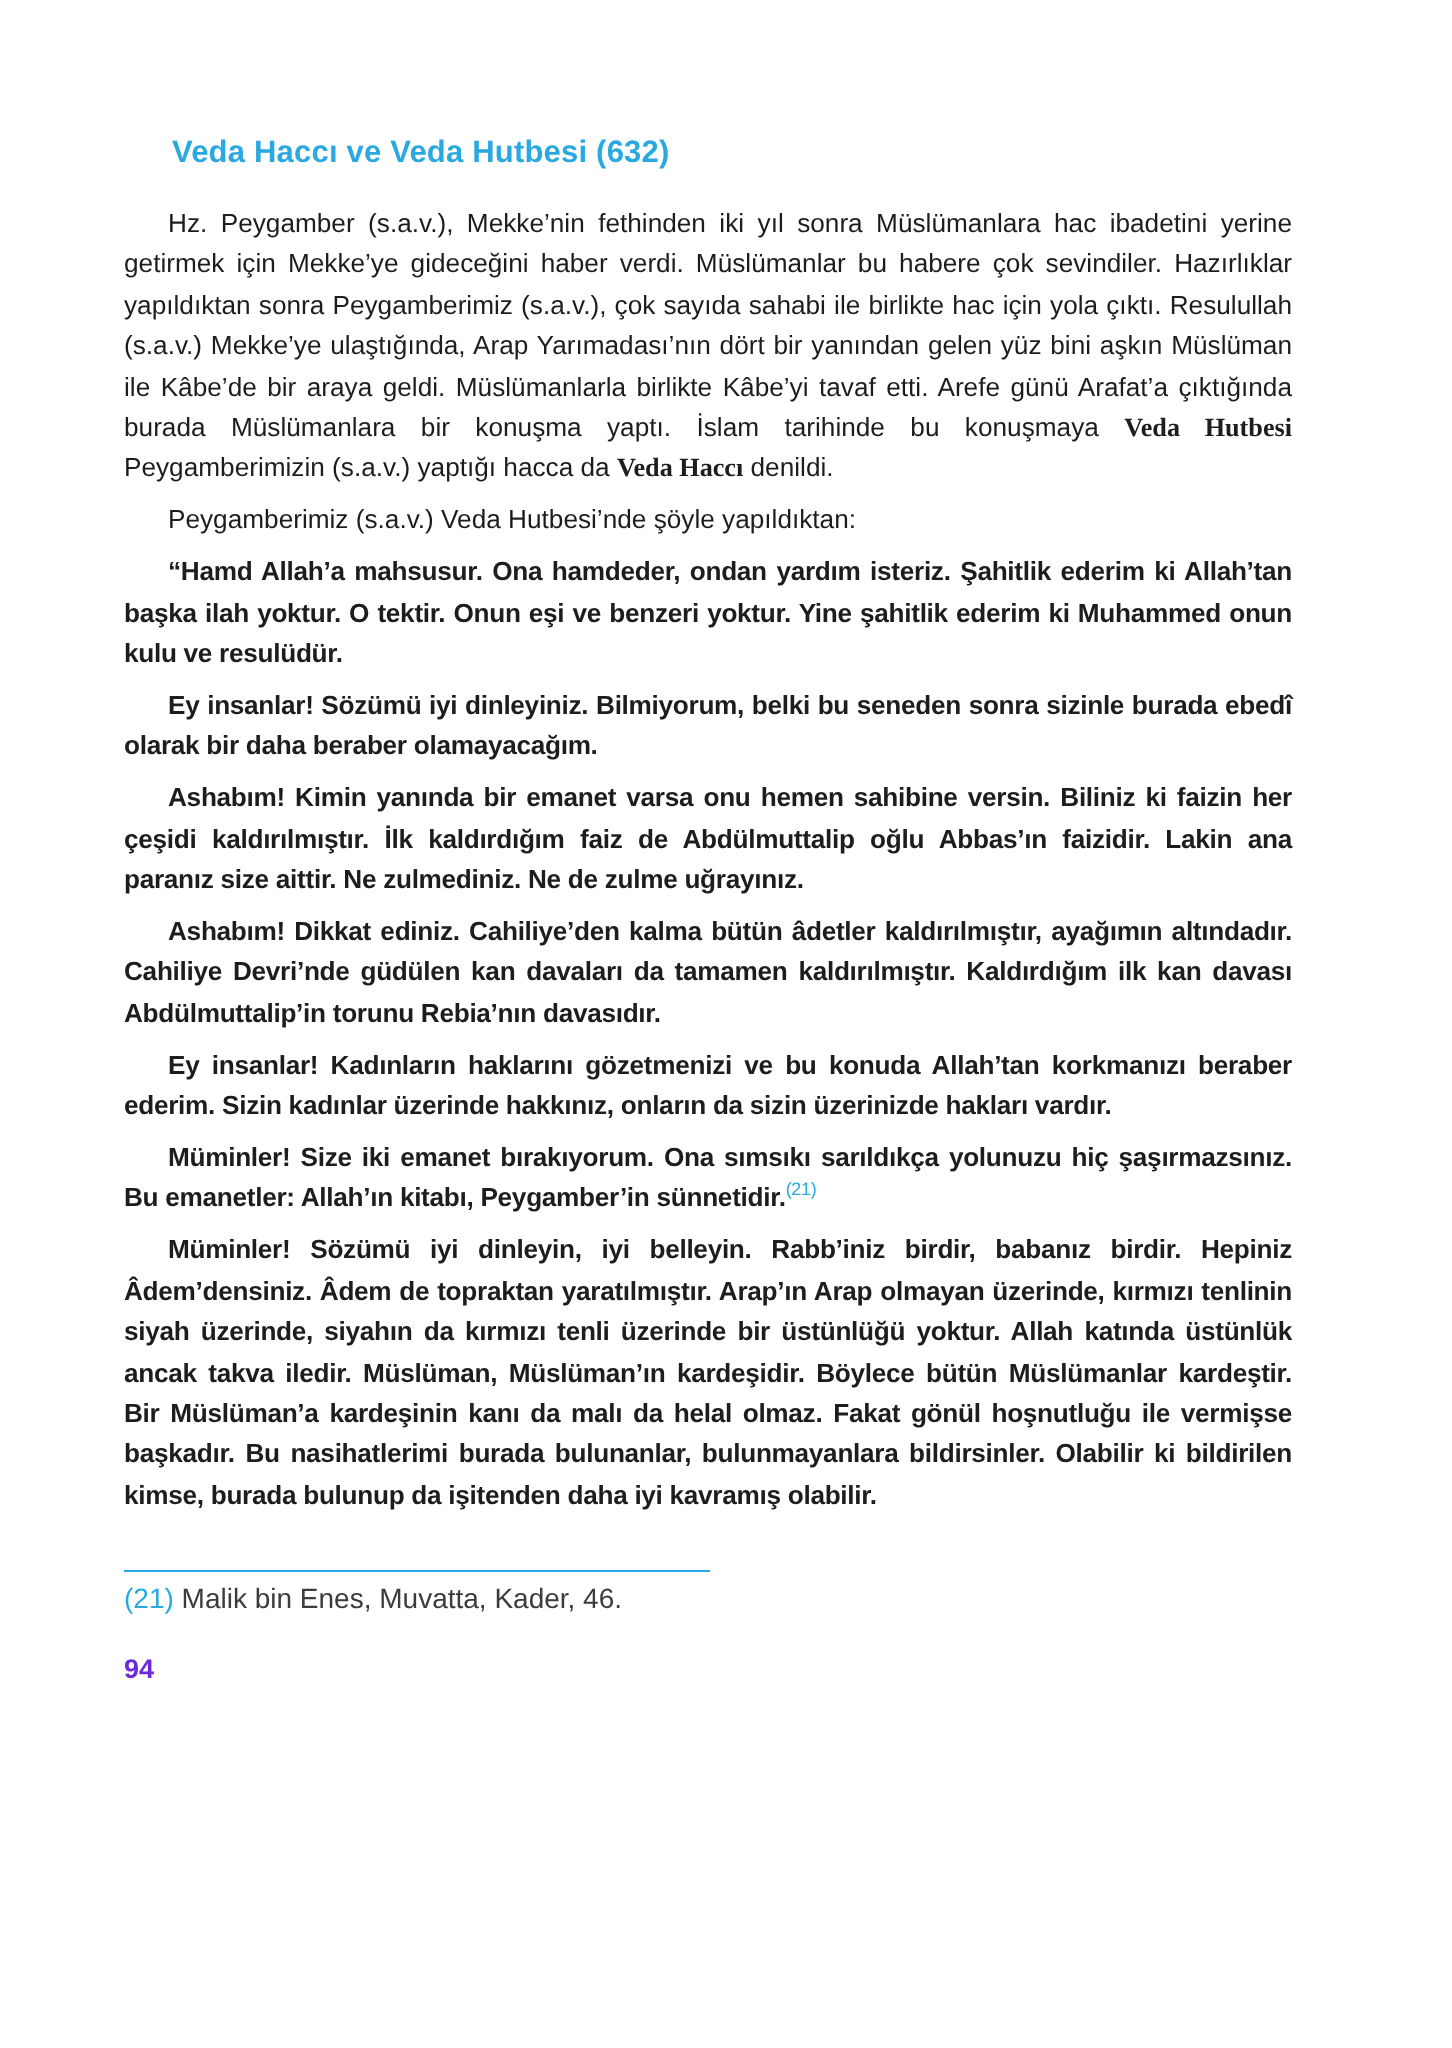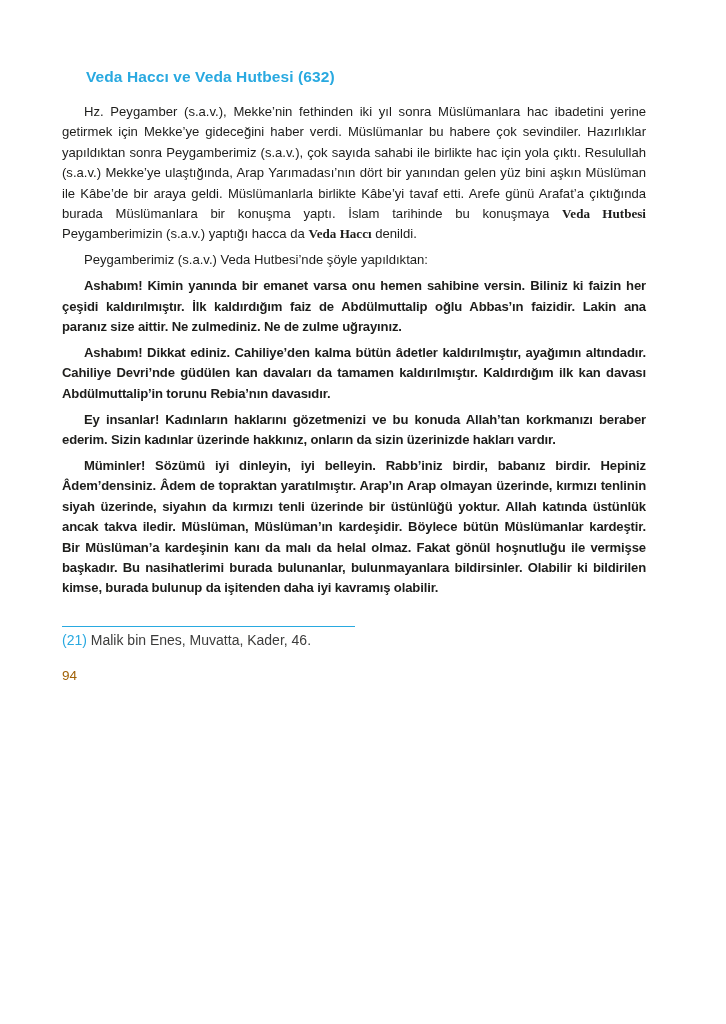--- a/index.html
+++ b/index.html
@@ -56,36 +56,39 @@
   }
   .footnote {
     font-size: 14px;
     line-height: 14px;
     color: #3c3c3b;
   }
   .fn-marker { color: var(--accent, #29a9e0); }
   .page-number {
     margin-top: 21px;
     font-size: 13.5px;
-    font-weight: 400;
-    color: #a16207;
+    font-weight: 700;
+    color: #6d28d9;
   }
 </style>
 </head>
 <body>
 
 <div class="page">
   <h2 class="heading">Veda Haccı ve Veda Hutbesi (632)</h2>
 
   <div class="article-body">
       <p class="para regular"><span>Hz. Peygamber (s.a.v.), Mekke’nin fethinden iki yıl sonra Müslümanlara hac ibadetini yerine getirmek için Mekke’ye gideceğini haber verdi. Müslümanlar bu habere çok sevindiler. Hazırlıklar yapıldıktan sonra Peygamberimiz (s.a.v.), çok sayıda sahabi ile birlikte hac için yola çıktı. Resulullah (s.a.v.) Mekke’ye ulaştığında, Arap Yarımadası’nın dört bir yanından gelen yüz bini aşkın Müslüman ile Kâbe’de bir araya geldi. Müslümanlarla birlikte Kâbe’yi tavaf etti. Arefe günü Arafat’a çıktığında burada Müslümanlara bir konuşma yaptı. İslam tarihinde bu konuşmaya </span><span class="seg-bold">Veda Hutbesi</span><span> Peygamberimizin (s.a.v.) yaptığı hacca da </span><span class="seg-bold">Veda Haccı</span><span> denildi.</span></p>
       <p class="para regular"><span>Peygamberimiz (s.a.v.) Veda Hutbesi’nde şöyle yapıldıktan:</span></p>
+      <p class="para bold"><span>“Hamd Allah’a mahsusur. Ona hamdeder, ondan yardım isteriz. Şahitlik ederim ki Allah’tan başka ilah yoktur. O tektir. Onun eşi ve benzeri yoktur. Yine şahitlik ederim ki Muhammed onun kulu ve resulüdür.</span></p>
+      <p class="para bold"><span>Ey insanlar! Sözümü iyi dinleyiniz. Bilmiyorum, belki bu seneden sonra sizinle burada ebedî olarak bir daha beraber olamayacağım.</span></p>
       <p class="para bold"><span>Ashabım! Kimin yanında bir emanet varsa onu hemen sahibine versin. Biliniz ki faizin her çeşidi kaldırılmıştır. İlk kaldırdığım faiz de Abdülmuttalip oğlu Abbas’ın faizidir. Lakin ana paranız size aittir. Ne zulmediniz. Ne de zulme uğrayınız.</span></p>
       <p class="para bold"><span>Ashabım! Dikkat ediniz. Cahiliye’den kalma bütün âdetler kaldırılmıştır, ayağımın altındadır. Cahiliye Devri’nde güdülen kan davaları da tamamen kaldırılmıştır. Kaldırdığım ilk kan davası Abdülmuttalip’in torunu Rebia’nın davasıdır.</span></p>
       <p class="para bold"><span>Ey insanlar! Kadınların haklarını gözetmenizi ve bu konuda Allah’tan korkmanızı beraber ederim. Sizin kadınlar üzerinde hakkınız, onların da sizin üzerinizde hakları vardır.</span></p>
+      <p class="para bold"><span>Müminler! Size iki emanet bırakıyorum. Ona sımsıkı sarıldıkça yolunuzu hiç şaşırmazsınız. Bu emanetler: Allah’ın kitabı, Peygamber’in sünnetidir.</span><sup class="fn-ref seg-accent">(21)</sup></p>
       <p class="para bold"><span>Müminler! Sözümü iyi dinleyin, iyi belleyin. Rabb’iniz birdir, babanız birdir. Hepiniz Âdem’densiniz. Âdem de topraktan yaratılmıştır. Arap’ın Arap olmayan üzerinde, kırmızı tenlinin siyah üzerinde, siyahın da kırmızı tenli üzerinde bir üstünlüğü yoktur. Allah katında üstünlük ancak takva iledir. Müslüman, Müslüman’ın kardeşidir. Böylece bütün Müslümanlar kardeştir. Bir Müslüman’a kardeşinin kanı da malı da helal olmaz. Fakat gönül hoşnutluğu ile vermişse başkadır. Bu nasihatlerimi burada bulunanlar, bulunmayanlara bildirsinler. Olabilir ki bildirilen kimse, burada bulunup da işitenden daha iyi kavramış olabilir.</span></p>
     </div>
 
   <div class="footnote-sep"></div>
 
   <div class="footnote">
     <span class="fn-marker">(21)</span><span> Malik bin Enes, Muvatta, Kader, 46.</span>
   </div>
 
   <div class="page-number">94</div>

